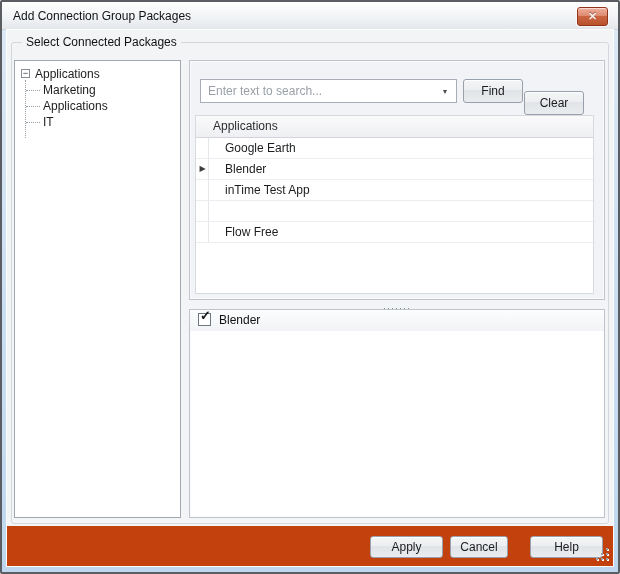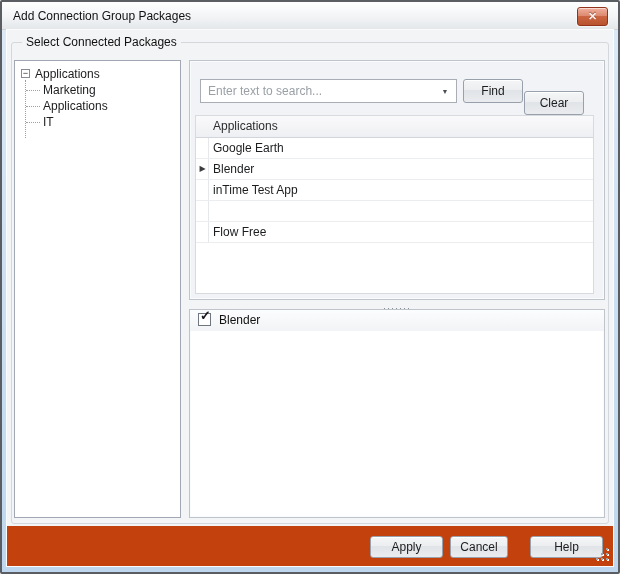--- a/index.html
+++ b/index.html
@@ -97,21 +97,21 @@
     height: 22px; line-height: 21px; padding-left: 17px; color: #2c2d30;
     background: linear-gradient(180deg, #fafafb 0%, #eeeff2 100%);
     border-bottom: 1px solid #d2d5db; cursor: default;
   }
   .ind-col { position: absolute; left: 0; top: 22px; width: 13px; height: 105px; border-right: 1px solid #e6e7eb; }
   .grid-row { position: relative; height: 21px; line-height: 20px; border-bottom: 1px solid #ecedf1; cursor: default; }
   .row-indicator {
     position: absolute; left: 0; top: 0; width: 13px; height: 20px;
     font-size: 8px; line-height: 20px; text-align: center; color: #3c3c40;
   }
-  .grid-cell { position: absolute; left: 17px; top: 0; white-space: nowrap; }
+  .grid-cell { position: absolute; left: 29px; top: 0; white-space: nowrap; }
 
   
   .splitter { position: absolute; left: 182px; top: 270px; width: 416px; height: 9px; cursor: row-resize; text-align: center; }
   .splitter-dots { font-size: 9px; line-height: 7px; letter-spacing: 1px; color: #7a8088; }
 
   
   .bottom-panel {
     position: absolute; left: 182px; top: 279px; width: 416px; height: 209px;
     background: #fff; border: 1px solid #bfc4cc; box-shadow: inset 0 0 0 1px #fafbfc;
   }

